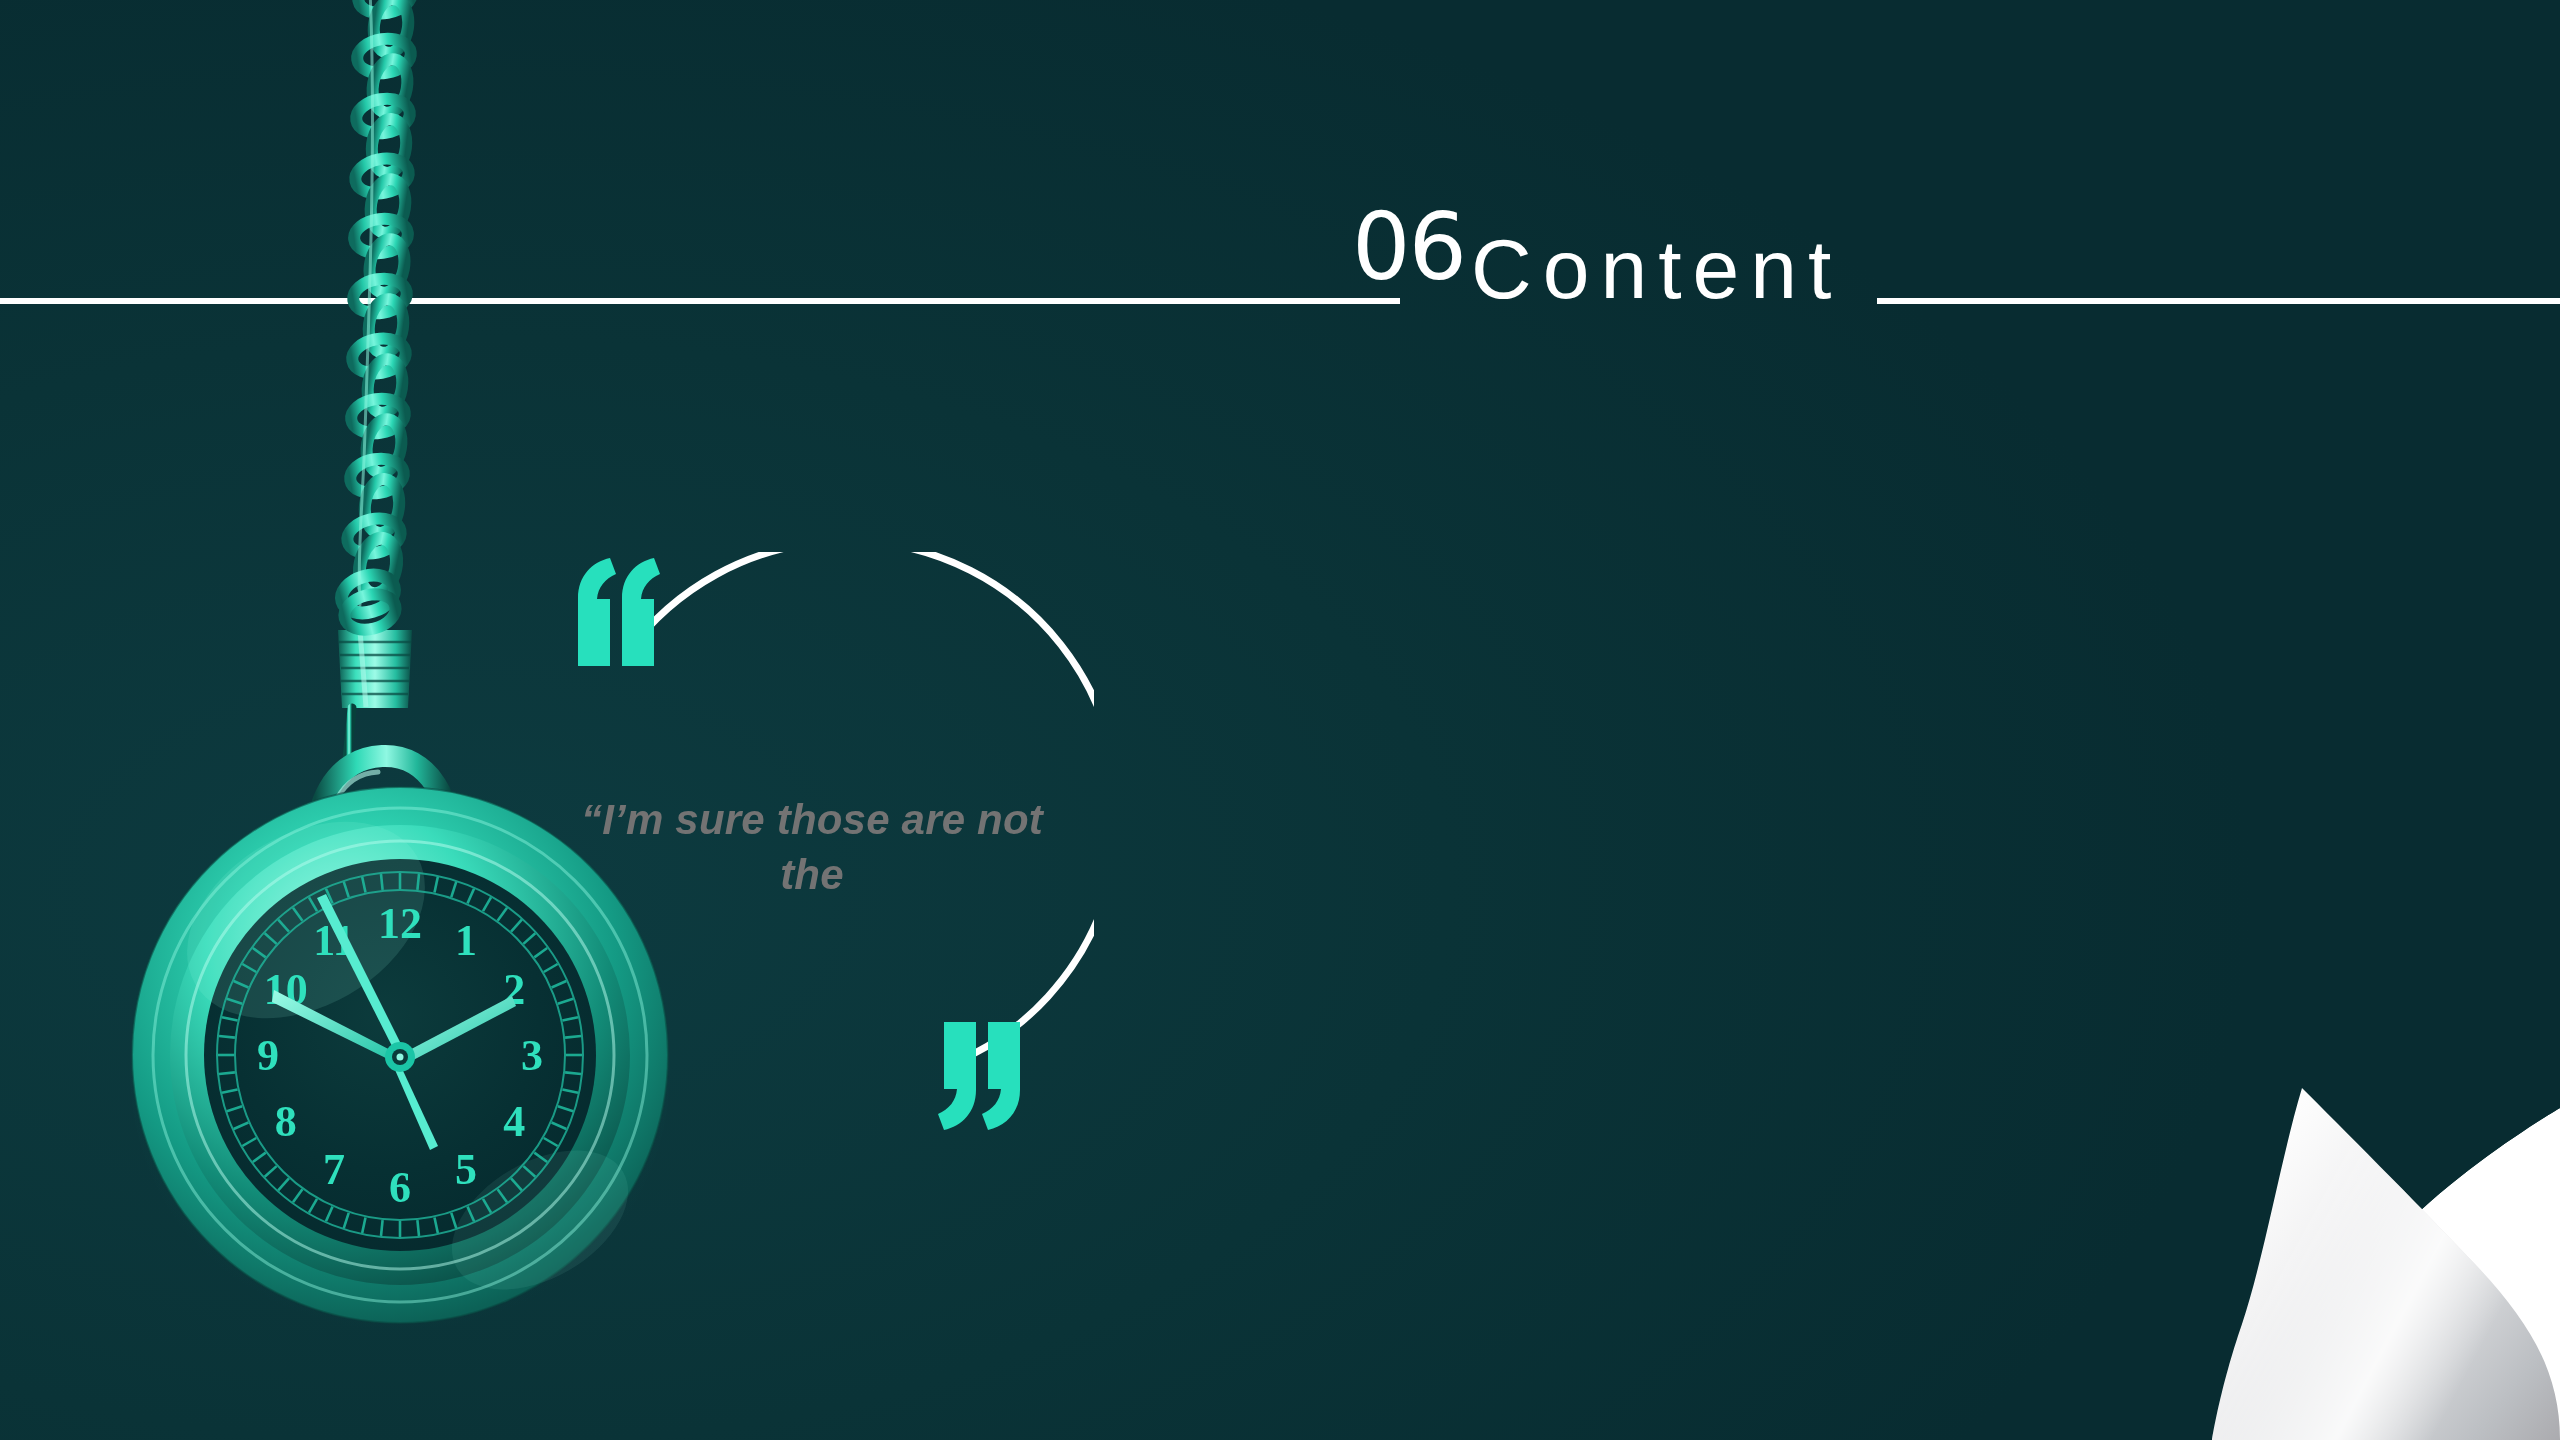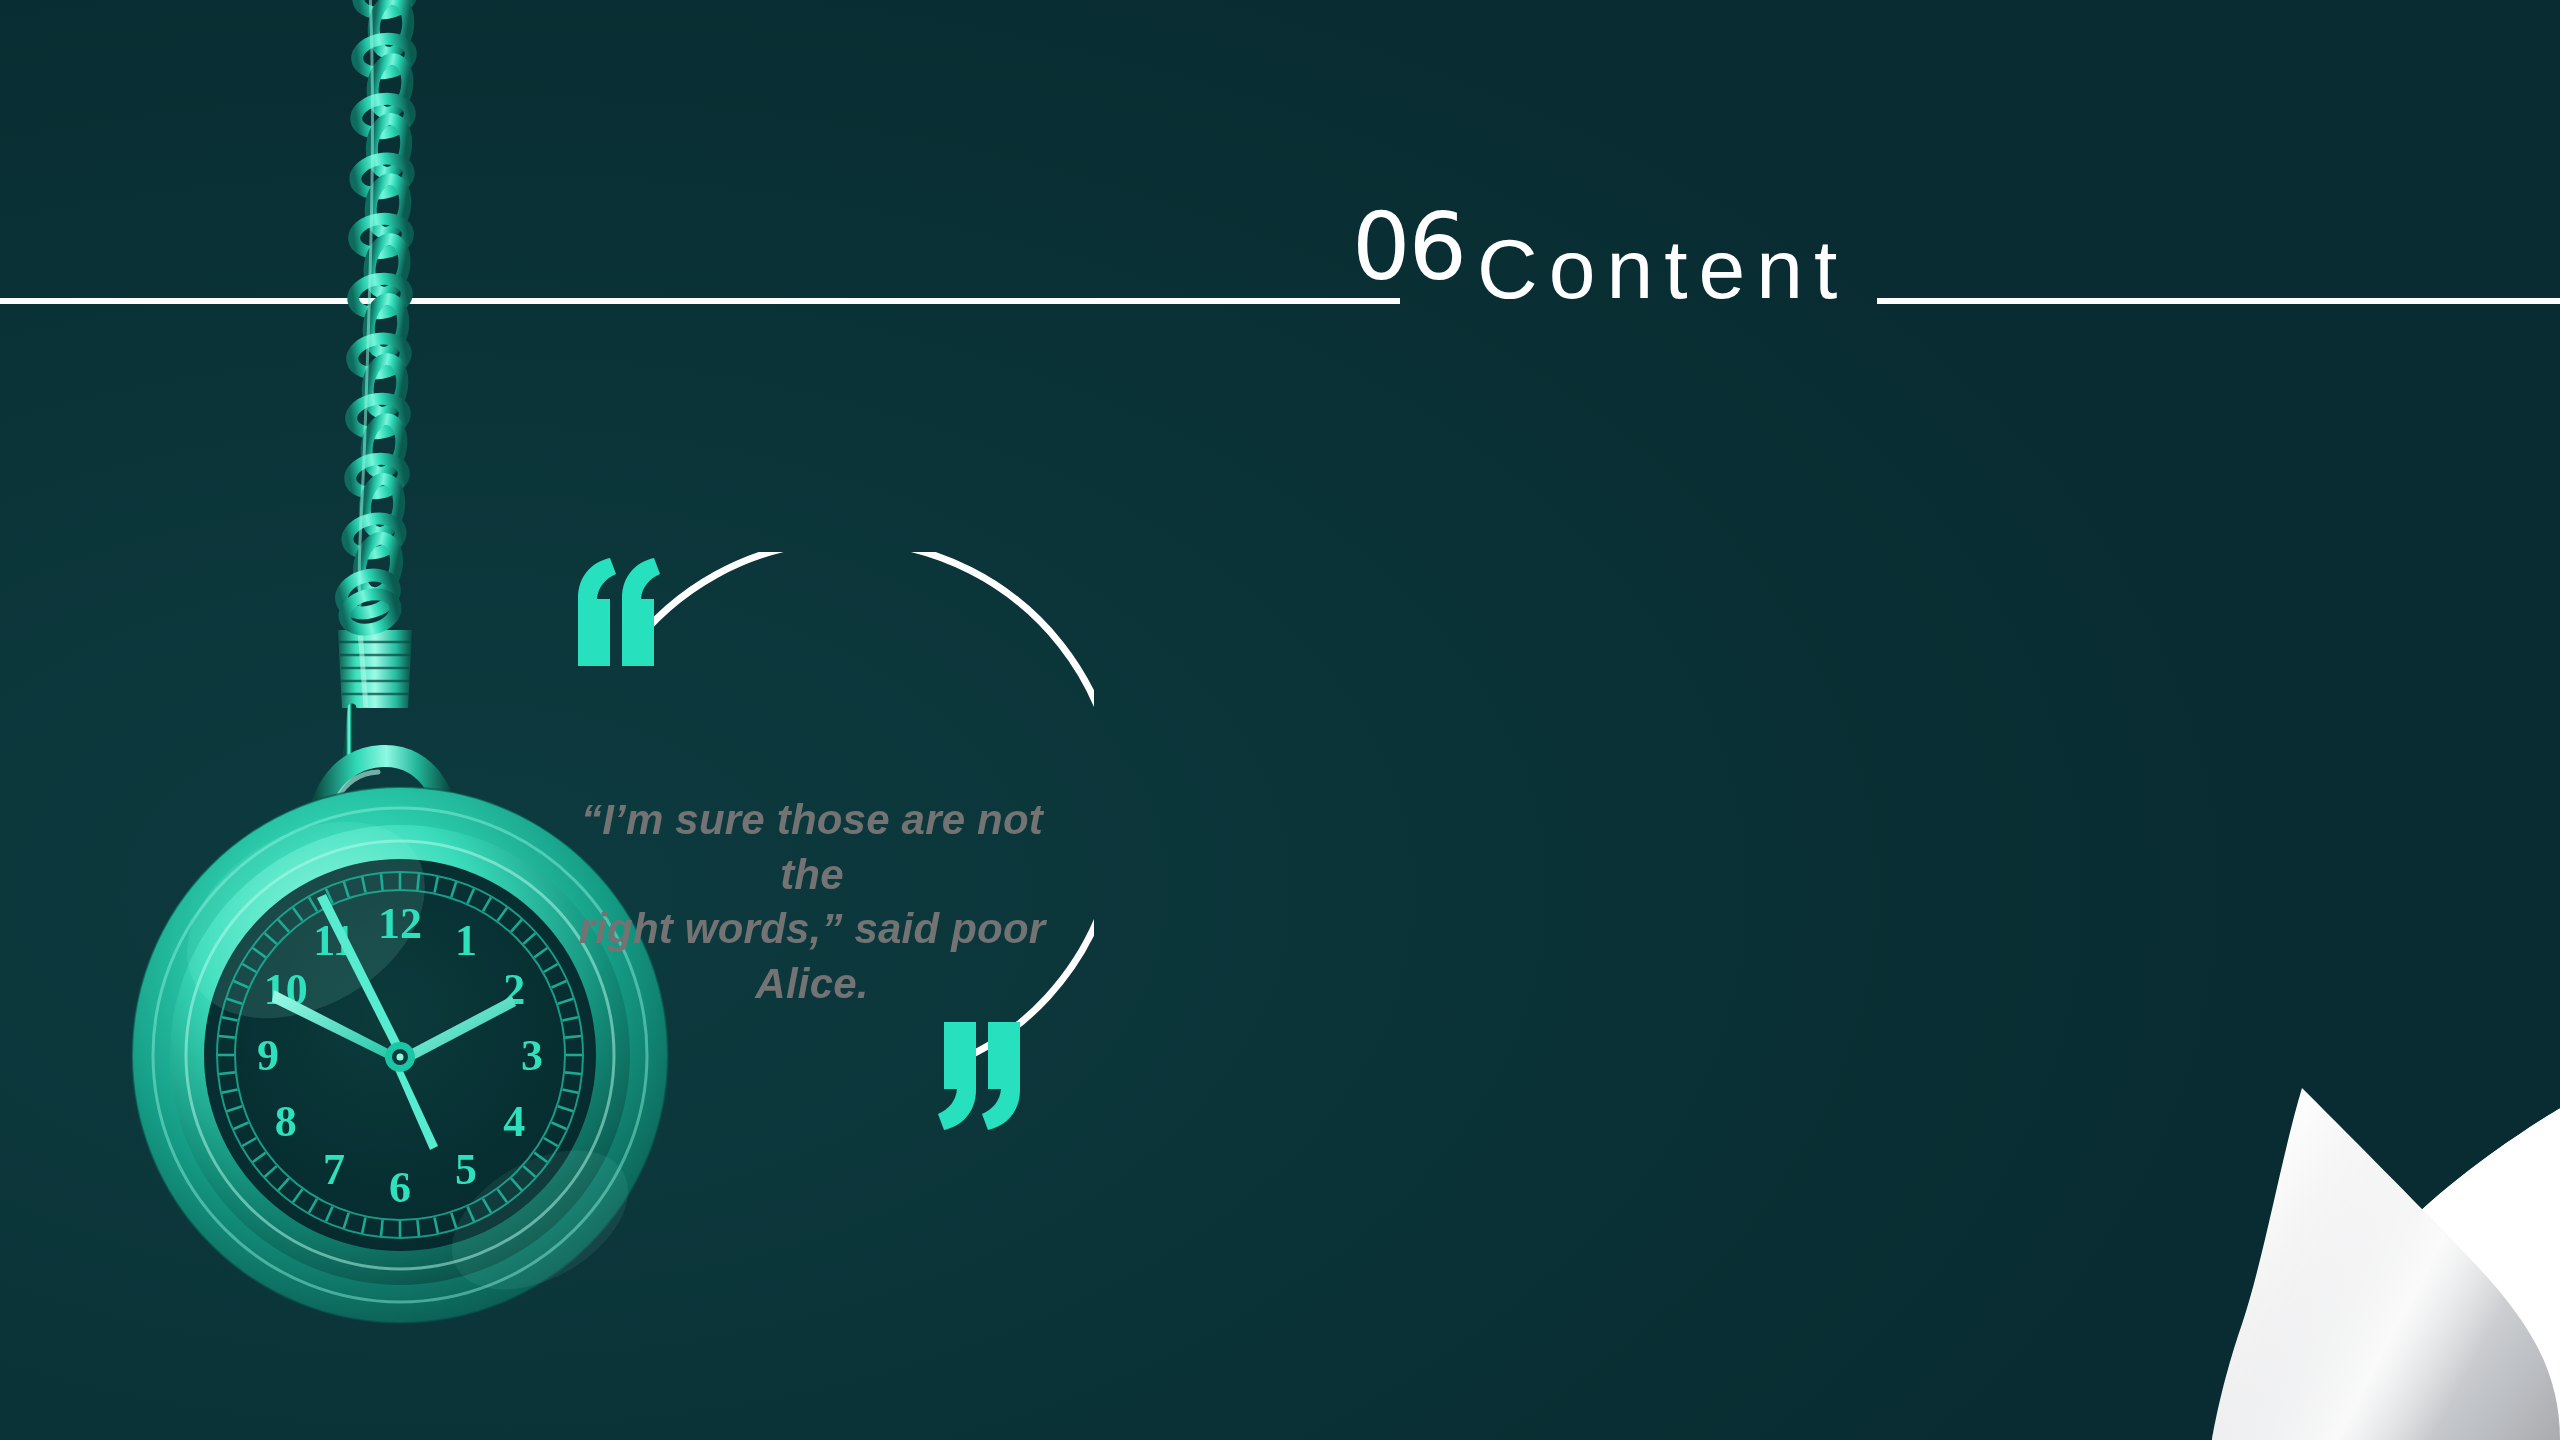--- a/index.html
+++ b/index.html
@@ -86,21 +86,21 @@
     transform:translateY(-26px);
   }
   #title-text{
     font-family:"Liberation Sans", sans-serif;
     font-weight:300;
     font-size:84px;
     line-height:1;
     color:#ffffff;
     letter-spacing:11px;
     transform:translateY(-4px);
-    margin-left:12px;
+    margin-left:6px;
   }
 
   
   #quote-circle{
     position:absolute;
     left:510px;
     top:552px;
     width:584px;
     height:578px;
     z-index:4;
@@ -411,21 +411,20 @@
 
   <svg class="qmark" id="quote-close" viewBox="0 0 88 108">
     <g transform="rotate(180 44 54)">
       <path d="M6 108 L6 40 C6 18 20 4 38 0 L44 16 C33 21 26 29 25 41 L38 41 L38 108 Z" fill="#27e0bd"></path>
       <path d="M50 108 L50 40 C50 18 64 4 82 0 L88 16 C77 21 70 29 69 41 L82 41 L82 108 Z" fill="#27e0bd"></path>
     </g>
   </svg>
 
   <div id="quote-text">
     <div>“I’m sure those are not the</div>
-    <div>right words,” said poor Alice.</div>
   </div>
 
   <div class="rule" id="rule-left"></div>
   <div class="rule" id="rule-right"></div>
 
   <div id="title-block">
     <span id="title-num">06</span>
     <span id="title-text">Content</span>
   </div>
 

